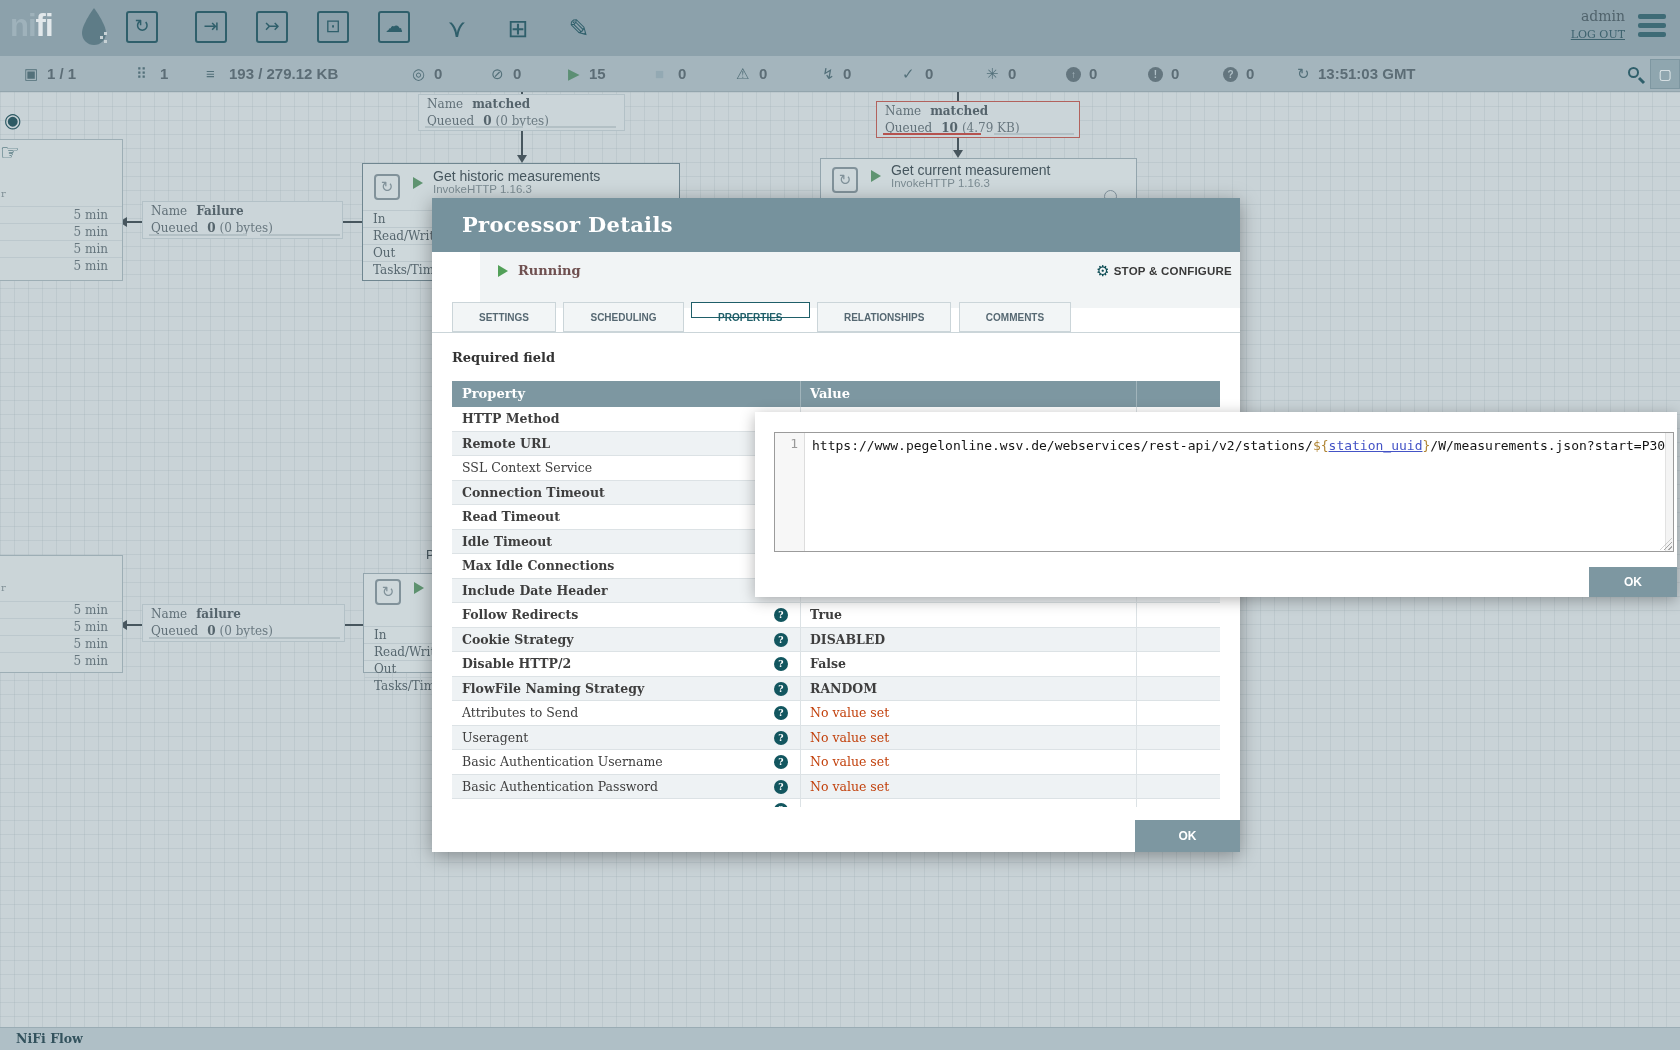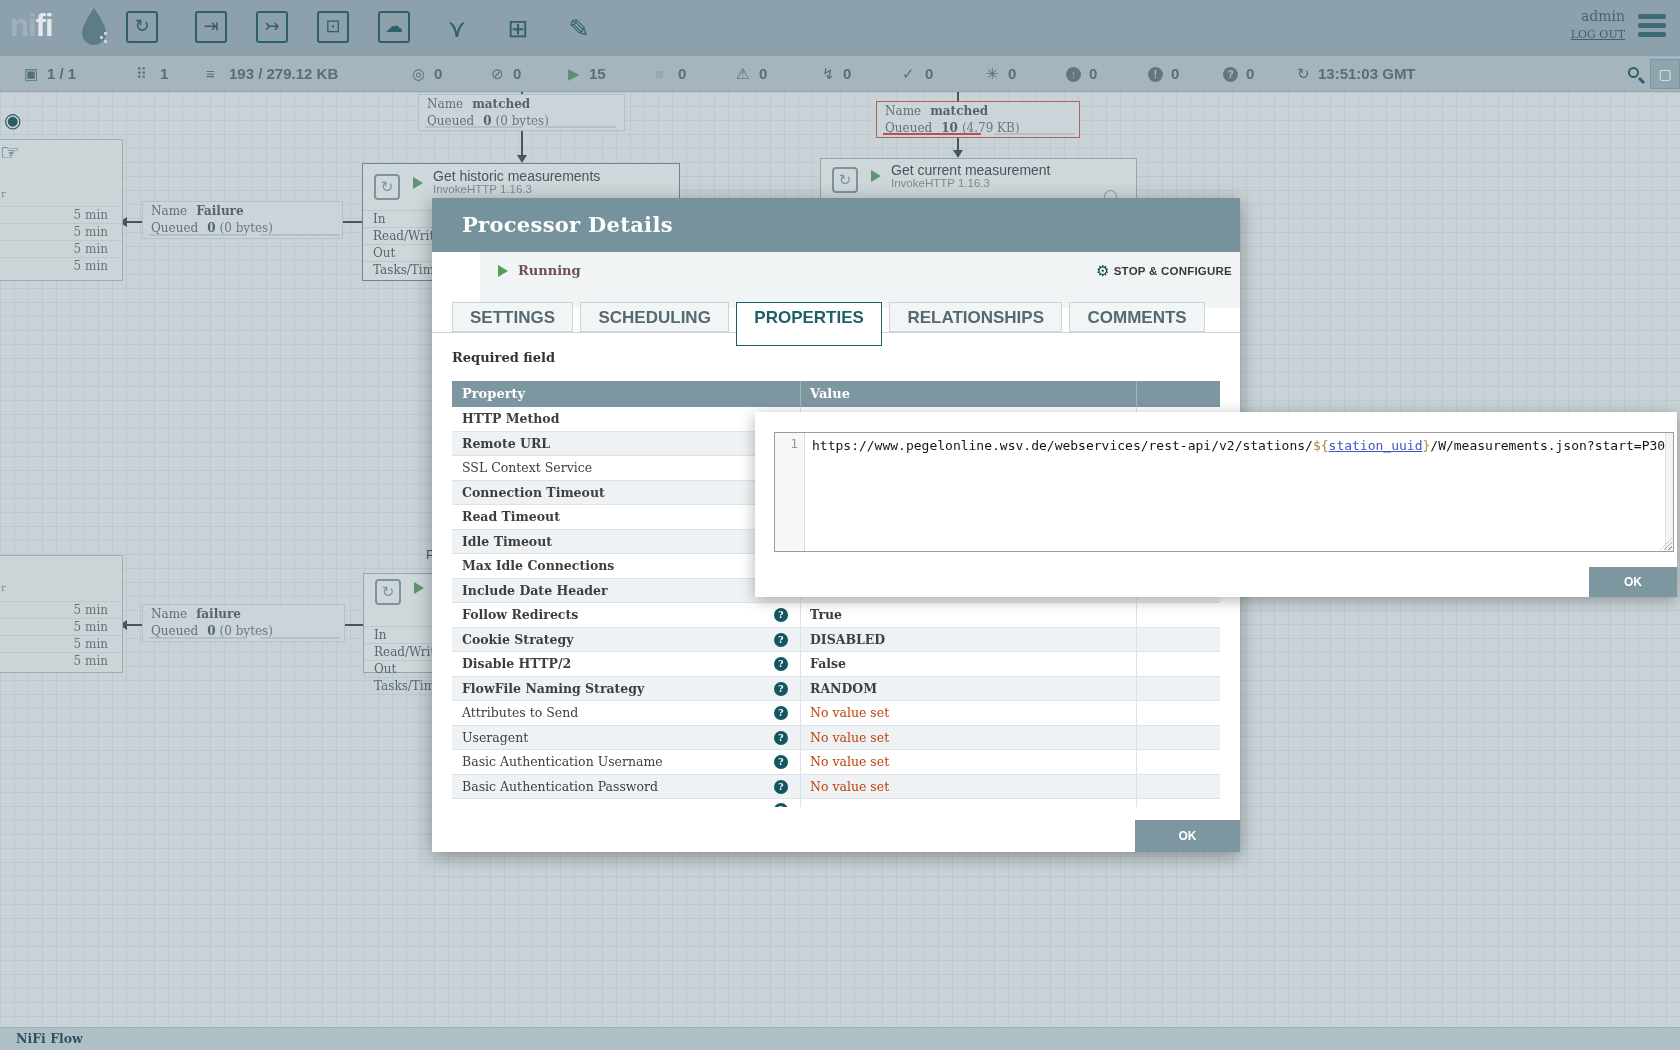--- a/index.html
+++ b/index.html
@@ -73,22 +73,22 @@
   
   #dlg { position:absolute; left:432px; top:198px; width:808px; height:654px; background:#FFF; box-shadow:0 4px 18px rgba(0,0,0,.35); z-index:10; }
   #dlg-hd { position:absolute; top:0; left:0; right:0; height:54px; background:#76929D; }
   #dlg-title { font-family:"DejaVu Serif", serif; font-weight:bold; font-size:21px; color:#FFF; line-height:54px; padding-left:30px; letter-spacing:.3px; }
   #dlg-st { position:absolute; top:54px; left:0; right:0; height:56px; background:#F1F4F5;margin-left:48px; }
   #st-play { position:absolute; left:18px; top:13px; width:0; height:0; border-top:6px solid transparent; border-bottom:6px solid transparent; border-left:10px solid #52A058; }
   #st-txt { position:absolute; left:38px; top:0; line-height:38px; font-family:"DejaVu Serif", serif; font-weight:bold; font-size:13px; color:#6F5050; }
   #stopcfg { position:absolute; right:8px; top:0; line-height:38px; font-size:11.5px; font-weight:bold; color:#3A3A3A; cursor:pointer; letter-spacing:.02em; }
   #stopcfg .gear { color:#0B4B53; font-size:15px; font-weight:normal; margin-right:4px; vertical-align:-1px; }
   #tabsrow { position:absolute; top:104px; left:0; right:0; height:31px; border-bottom:1px solid #CBD5D9; padding-left:20px; }
-  .tab { display:inline-block; height:30px; line-height:30px; padding:0 17px; margin-right:3px; background:#F2F5F6; border:1px solid #CBD5D9; font-size:17px; font-weight:bold; color:#566872; cursor:pointer; vertical-align:top; }
-  .tab.sel { background:#FFF; border:1px solid #1F5F69; color:#1F5F69; height:44px; position:relative; z-index:2;text-align:right; }
+  .tab { display:inline-block; height:30px; line-height:30px; padding:0 26px; margin-right:3px; background:#F2F5F6; border:1px solid #CBD5D9; font-size:10px; font-weight:bold; color:#566872; cursor:pointer; vertical-align:top; }
+  .tab.sel { background:#FFF; border:1px solid #1F5F69; color:#1F5F69; height:16px; position:relative; z-index:2;text-align:right; }
   #reqnote { position:absolute; top:152px; left:20px; font-family:"DejaVu Serif", serif; font-weight:bold; font-size:13px; color:#333; }
   #ptable { position:absolute; top:183px; left:20px; width:768px; }
   #pt-hd { height:26px; background:#7D97A1; position:relative; color:#FFF; font-family:"DejaVu Serif", serif; font-weight:bold; font-size:13px; line-height:26px; }
   #pt-hd .h1 { position:absolute; left:10px; }
   #pt-hd .h2 { position:absolute; left:358px; }
   #pt-hd::before, #pt-hd::after { content:""; position:absolute; top:0; bottom:0; width:1px; background:rgba(255,255,255,.28); }
   #pt-hd::before { left:348px; } #pt-hd::after { left:684px; }
   #pt-bd { height:400px; overflow:hidden; }
   .ptr { height:24.5px; border-bottom:1px solid #DCE2E5; position:relative; background:#FFF; }
   .ptr.alt { background:#EEF2F4; }

